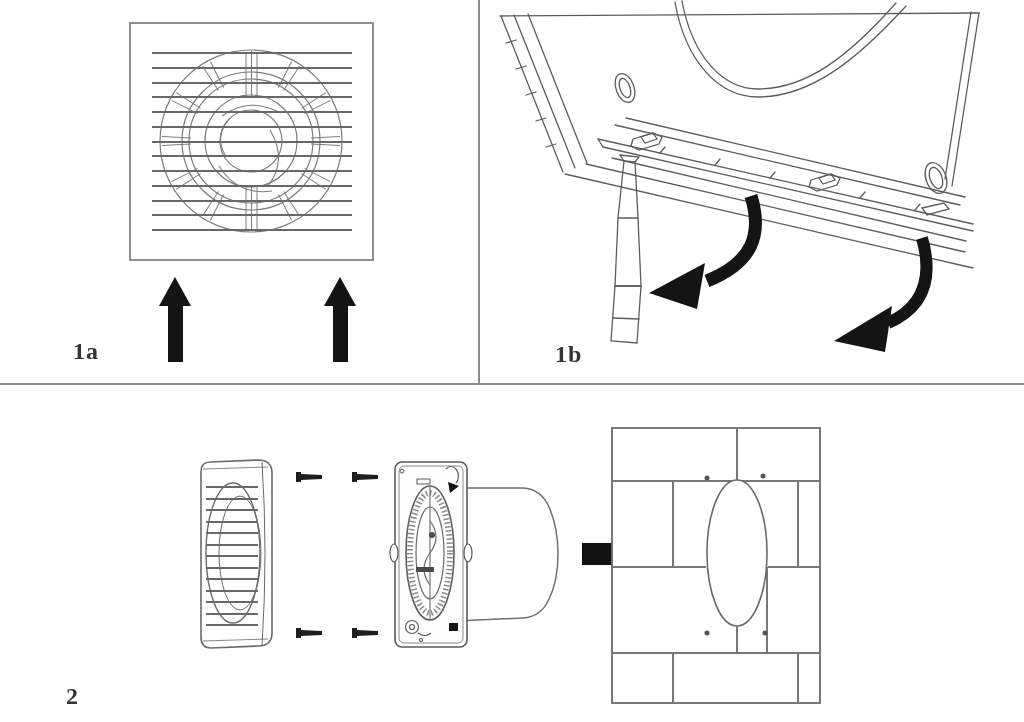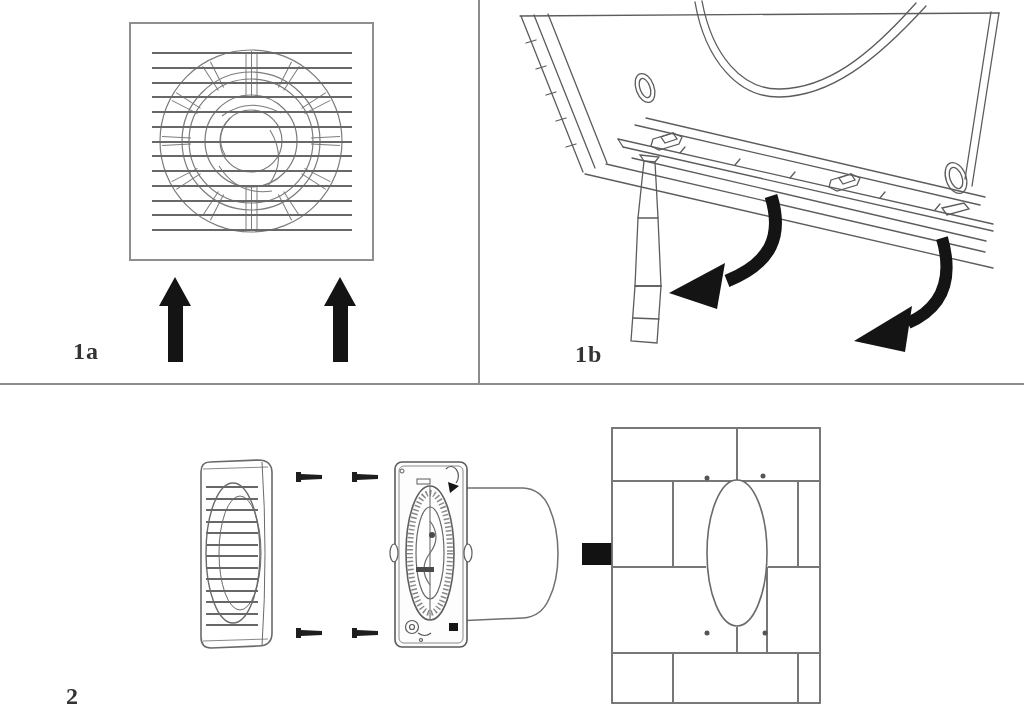--- a/index.html
+++ b/index.html
@@ -87,21 +87,21 @@
       </g>
 
       <g fill="#141414">
         <polygon points="175,277 191,306 183,306 183,362 168,362 168,306 159,306"></polygon>
         <polygon points="340,277 356,306 348,306 348,362 333,362 333,306 324,306"></polygon>
       </g>
     </svg>
     <span class="fig-label" style="left:73px;top:338px;">1a</span>
   </div>
 
-  <div class="panel" id="panel-1b" style="left:480px;top:0;width:544px;height:383px;">
+  <div class="panel" id="panel-1b" style="left:460px;top:0;width:544px;height:383px;">
     <svg width="544" height="383" viewBox="0 0 544 383">
       <g stroke="#5c5c5c" stroke-width="1.3" fill="none" stroke-linecap="round">
 
         <line x1="40" y1="16" x2="519" y2="13"></line>
 
         <g>
           <line x1="41" y1="16" x2="103" y2="172"></line>
           <line x1="54" y1="15" x2="115" y2="168"></line>
           <line x1="68" y1="14" x2="127" y2="163"></line>
           <line x1="56" y1="40" x2="46" y2="43"></line>

